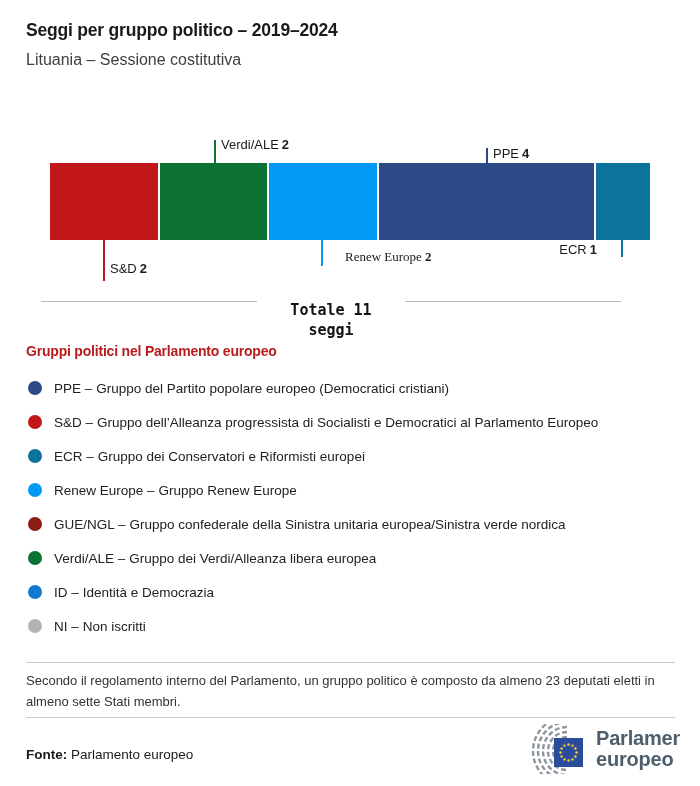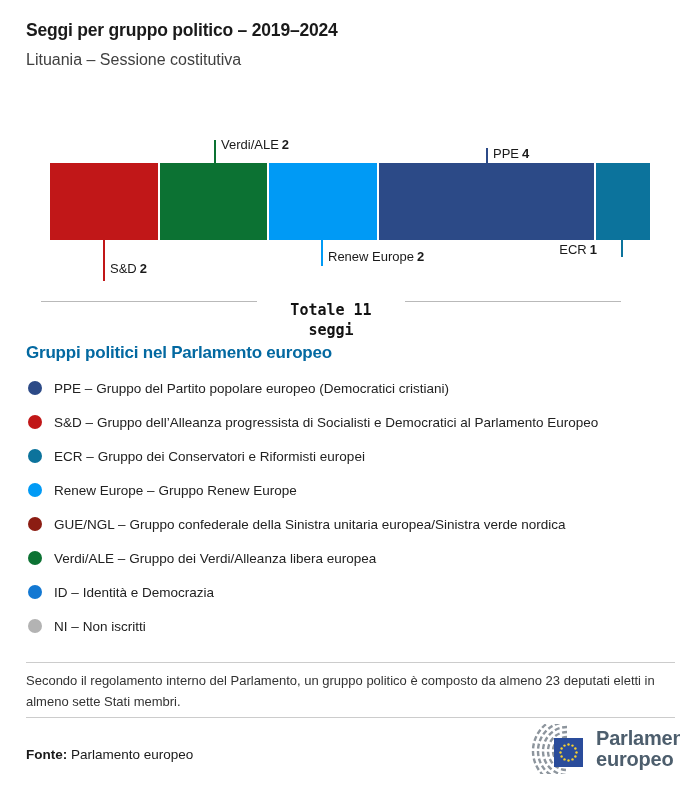--- a/index.html
+++ b/index.html
@@ -41,42 +41,42 @@
   }
   .callout-label b { font-weight: 700; margin-left: 3px; }
 
   #line-verdi { left: 214px; top: 140px; height: 23px; }
   #label-verdi { left: 221px; top: 137px; }
   #line-ppe { left: 486px; top: 148px; height: 15px; }
   #label-ppe { left: 493px; top: 146px; }
   #line-sd { left: 103px; top: 240px; height: 41px; }
   #label-sd { left: 110px; top: 261px; }
   #line-renew { left: 321px; top: 240px; height: 26px; }
-  #label-renew { left: 328px; top: 249px; }
+  #label-renew { left: 345px; top: 249px; font-family: Liberation Serif, serif; }
   #line-ecr { left: 621px; top: 240px; height: 17px; }
   #label-ecr { right: 83px; top: 242px; }
 
   
   .total-wrap {
     position: absolute; left: 41px; top: 301px; width: 580px;
     display: flex; align-items: flex-start;
   }
   .total-rule { flex: 1; height: 1px; background: #b9b9b9; }
   .total-text {
     margin: 0 14px; text-align: center;
     font-family: "DejaVu Sans Mono", monospace;
     font-weight: 700; font-size: 15px; line-height: 1.33; color: #111;
     min-width: 120px;
   }
   .total-text span { display: block; }
 
   
   .legend-heading {
     position: absolute; left: 26px; top: 343px;
-    font-size: 17px; font-weight: 700; color: #0369a1;
+    font-size: 14px; font-weight: 700; color: #b91c1c;
     letter-spacing: -0.2px;
   }
   .legend { position: absolute; left: 28px; top: 371px; width: 650px; }
   .legend-row {
     display: flex; align-items: center; height: 34px;
   }
   .legend-dot {
     width: 14px; height: 14px; border-radius: 50%;
     flex: 0 0 14px; margin-right: 12px;
   }

